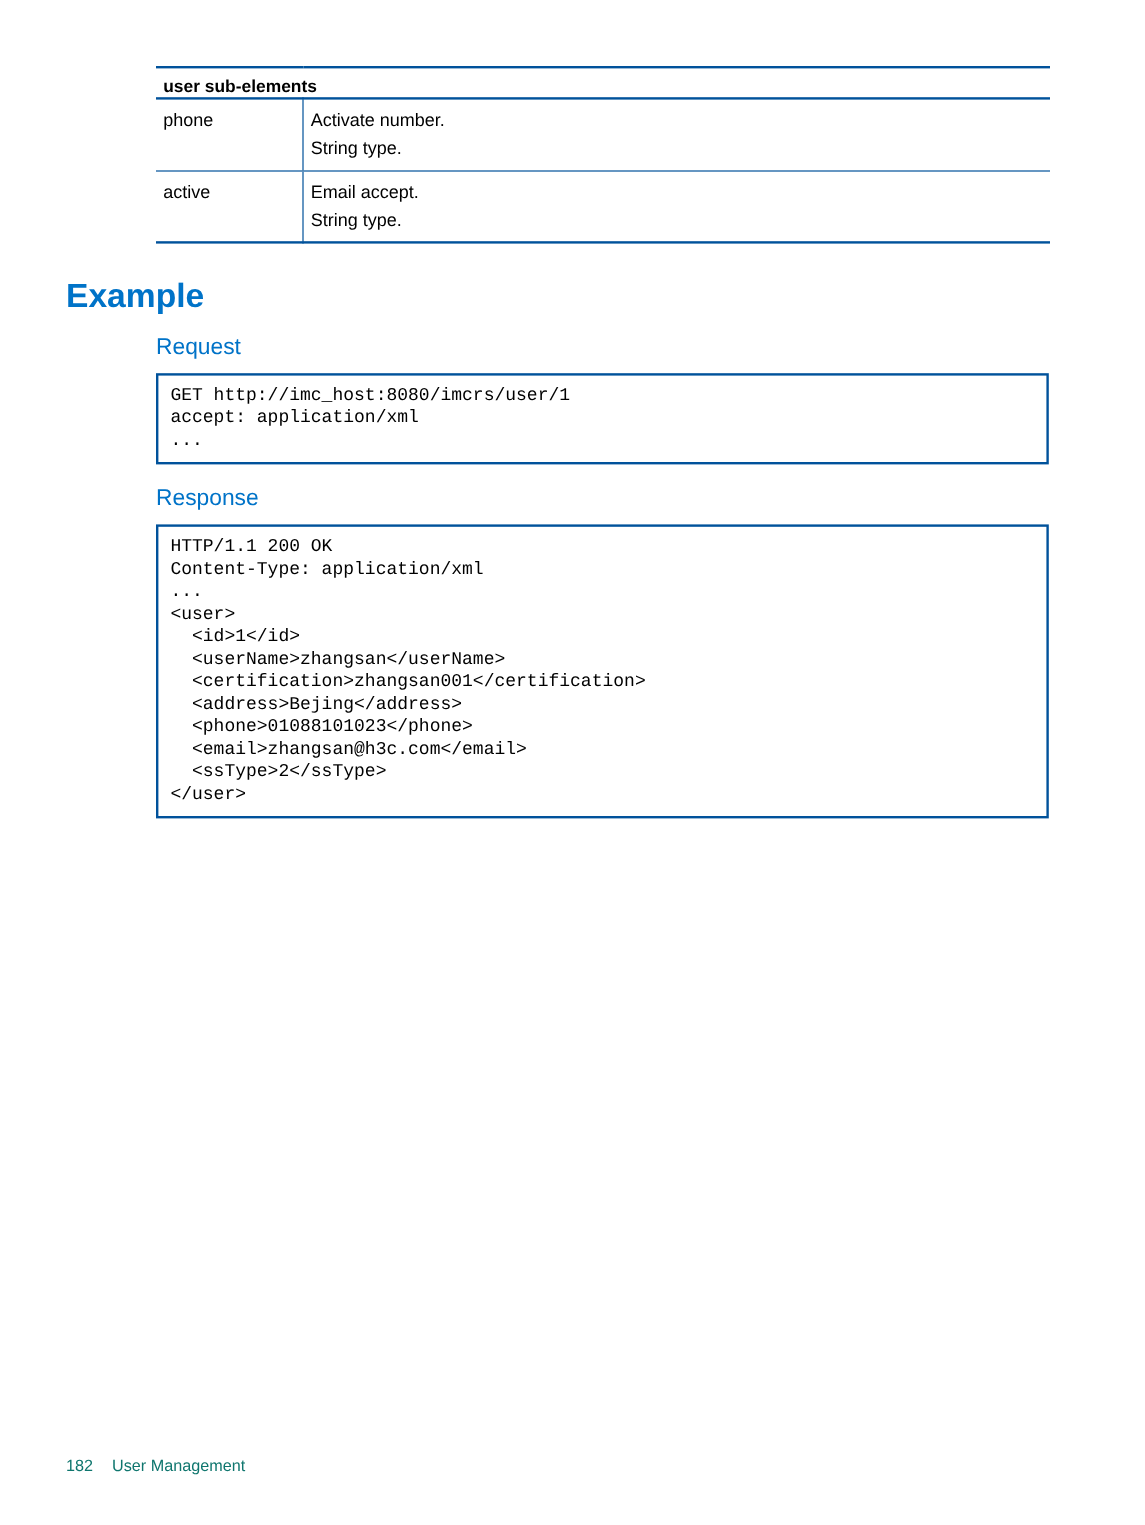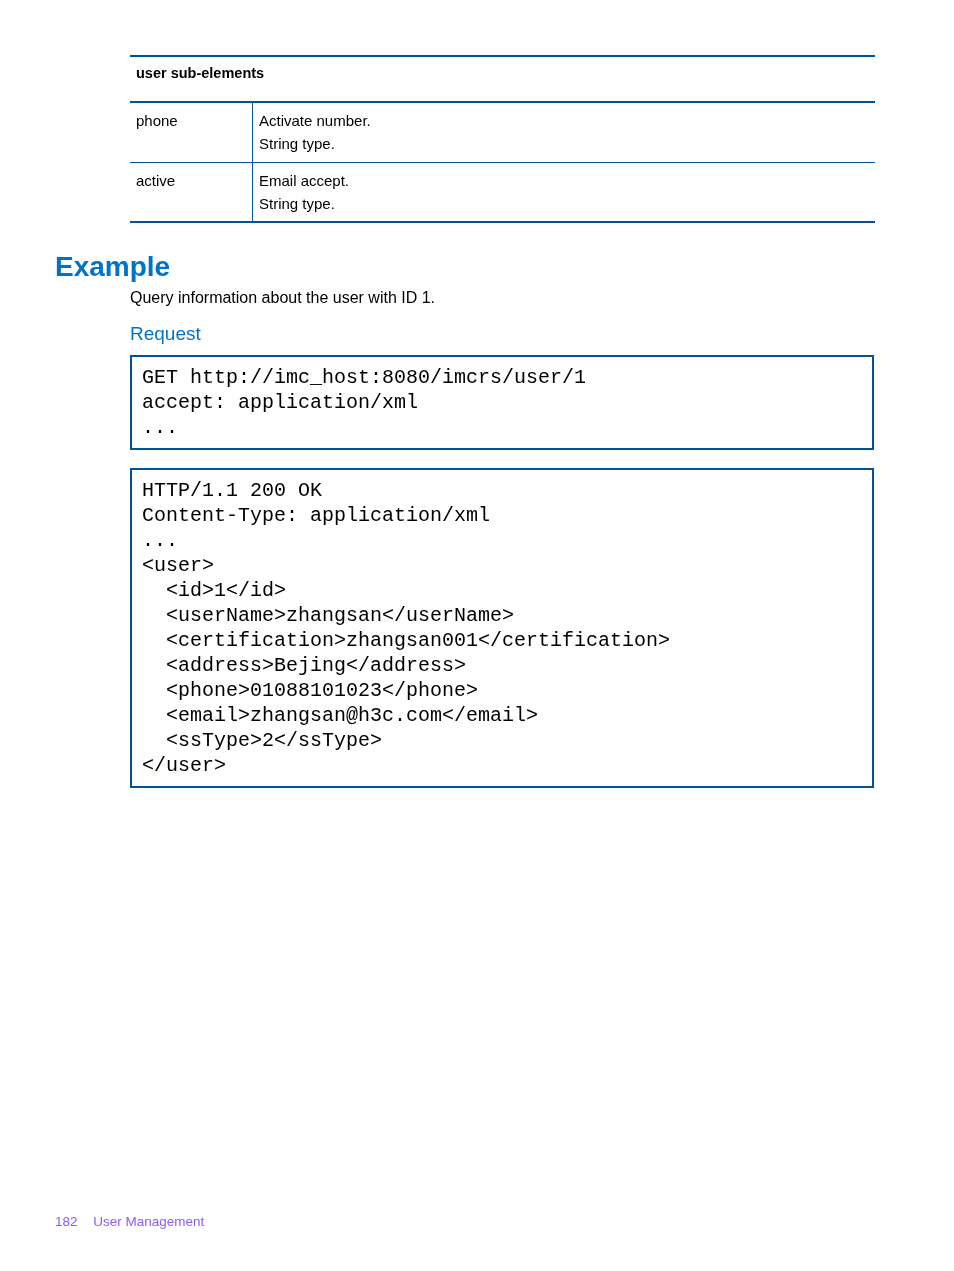--- a/index.html
+++ b/index.html
@@ -26,21 +26,21 @@
     border-collapse: collapse;
     width: 745px;
     margin-left: 75px;
     border-top: 2px solid #00529b;
     border-bottom: 2px solid #00529b;
   }
   table.sub-elements th {
     text-align: left;
     font-weight: bold;
     font-size: 14.5px;
-    padding: 8px 8px 20px 6px;
+    padding: 8px 8px 0 6px;
     border-bottom: 2px solid #00529b;
   }
   table.sub-elements td {
     vertical-align: top;
     font-size: 15px;
     border-top: 1px solid #00529b;
     padding: 6px 8px 6px 6px;
     line-height: 1.55;
   }
   table.sub-elements td.col-name {
@@ -62,31 +62,31 @@
     color: #0073c8;
     font-weight: normal;
     font-size: 19px;
     margin: 16px 0 10px 0;
   }
   pre.codebox {
     border: 2px solid #00529b;
     padding: 8px 10px;
     margin: 8px 0 18px 0;
     font-family: "Courier New", Courier, monospace;
-    font-size: 20px;
+    font-size: 15px;
     line-height: 1.25;
     white-space: pre;
     overflow: hidden;
   }
   .footer {
     position: absolute;
     bottom: 42px;
     left: 55px;
     font-size: 13.5px;
-    color: #8b5cf6;
+    color: #0f766e;
   }
   .footer .pn {
     margin-right: 12px;
   }
 </style>
 </head>
 <body>
 
 <div class="page">
 
@@ -110,27 +110,27 @@
           <span>Email accept.</span><br>
           <span>String type.</span>
         </td>
       </tr>
     </tbody>
   </table>
 
   <h1 class="section">Example</h1>
 
   <div class="content-indent">
-    <p class="body">Query information about the user with ID 1.</p>
 
     <h2 class="subsection">Request</h2>
     <pre class="codebox">GET http://imc_host:8080/imcrs/user/1
 accept: application/xml
 ...</pre>
 
+    <h2 class="subsection">Response</h2>
     <pre class="codebox">HTTP/1.1 200 OK
 Content-Type: application/xml
 ...
 &lt;user&gt;
   &lt;id&gt;1&lt;/id&gt;
   &lt;userName&gt;zhangsan&lt;/userName&gt;
   &lt;certification&gt;zhangsan001&lt;/certification&gt;
   &lt;address&gt;Bejing&lt;/address&gt;
   &lt;phone&gt;01088101023&lt;/phone&gt;
   &lt;email&gt;zhangsan@h3c.com&lt;/email&gt;

